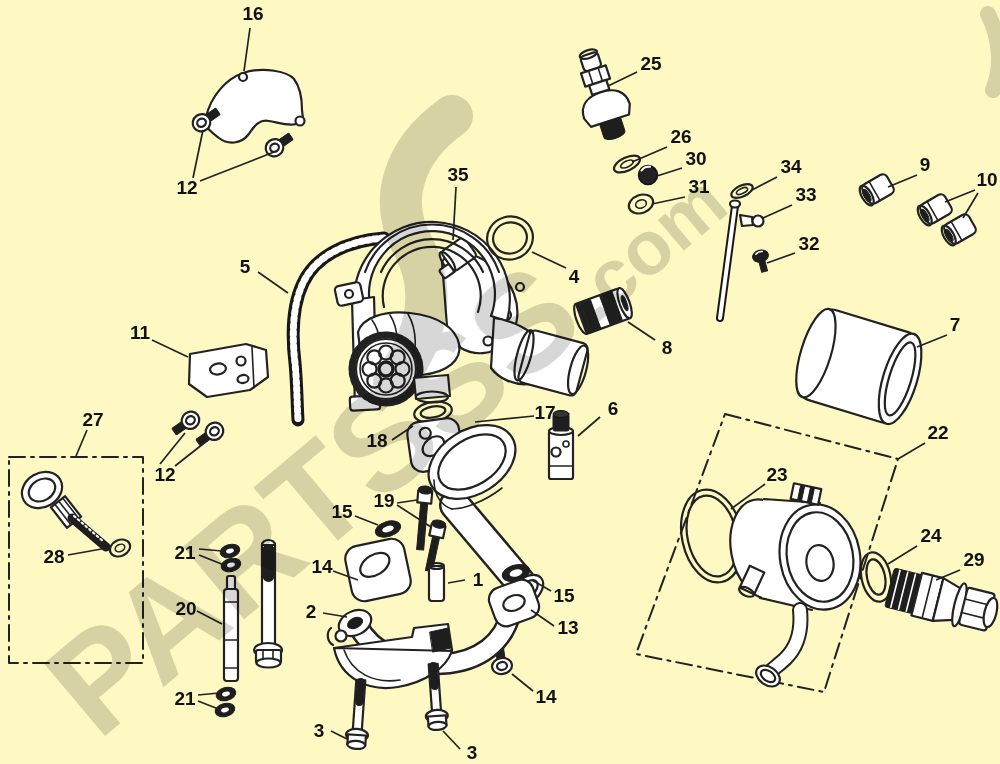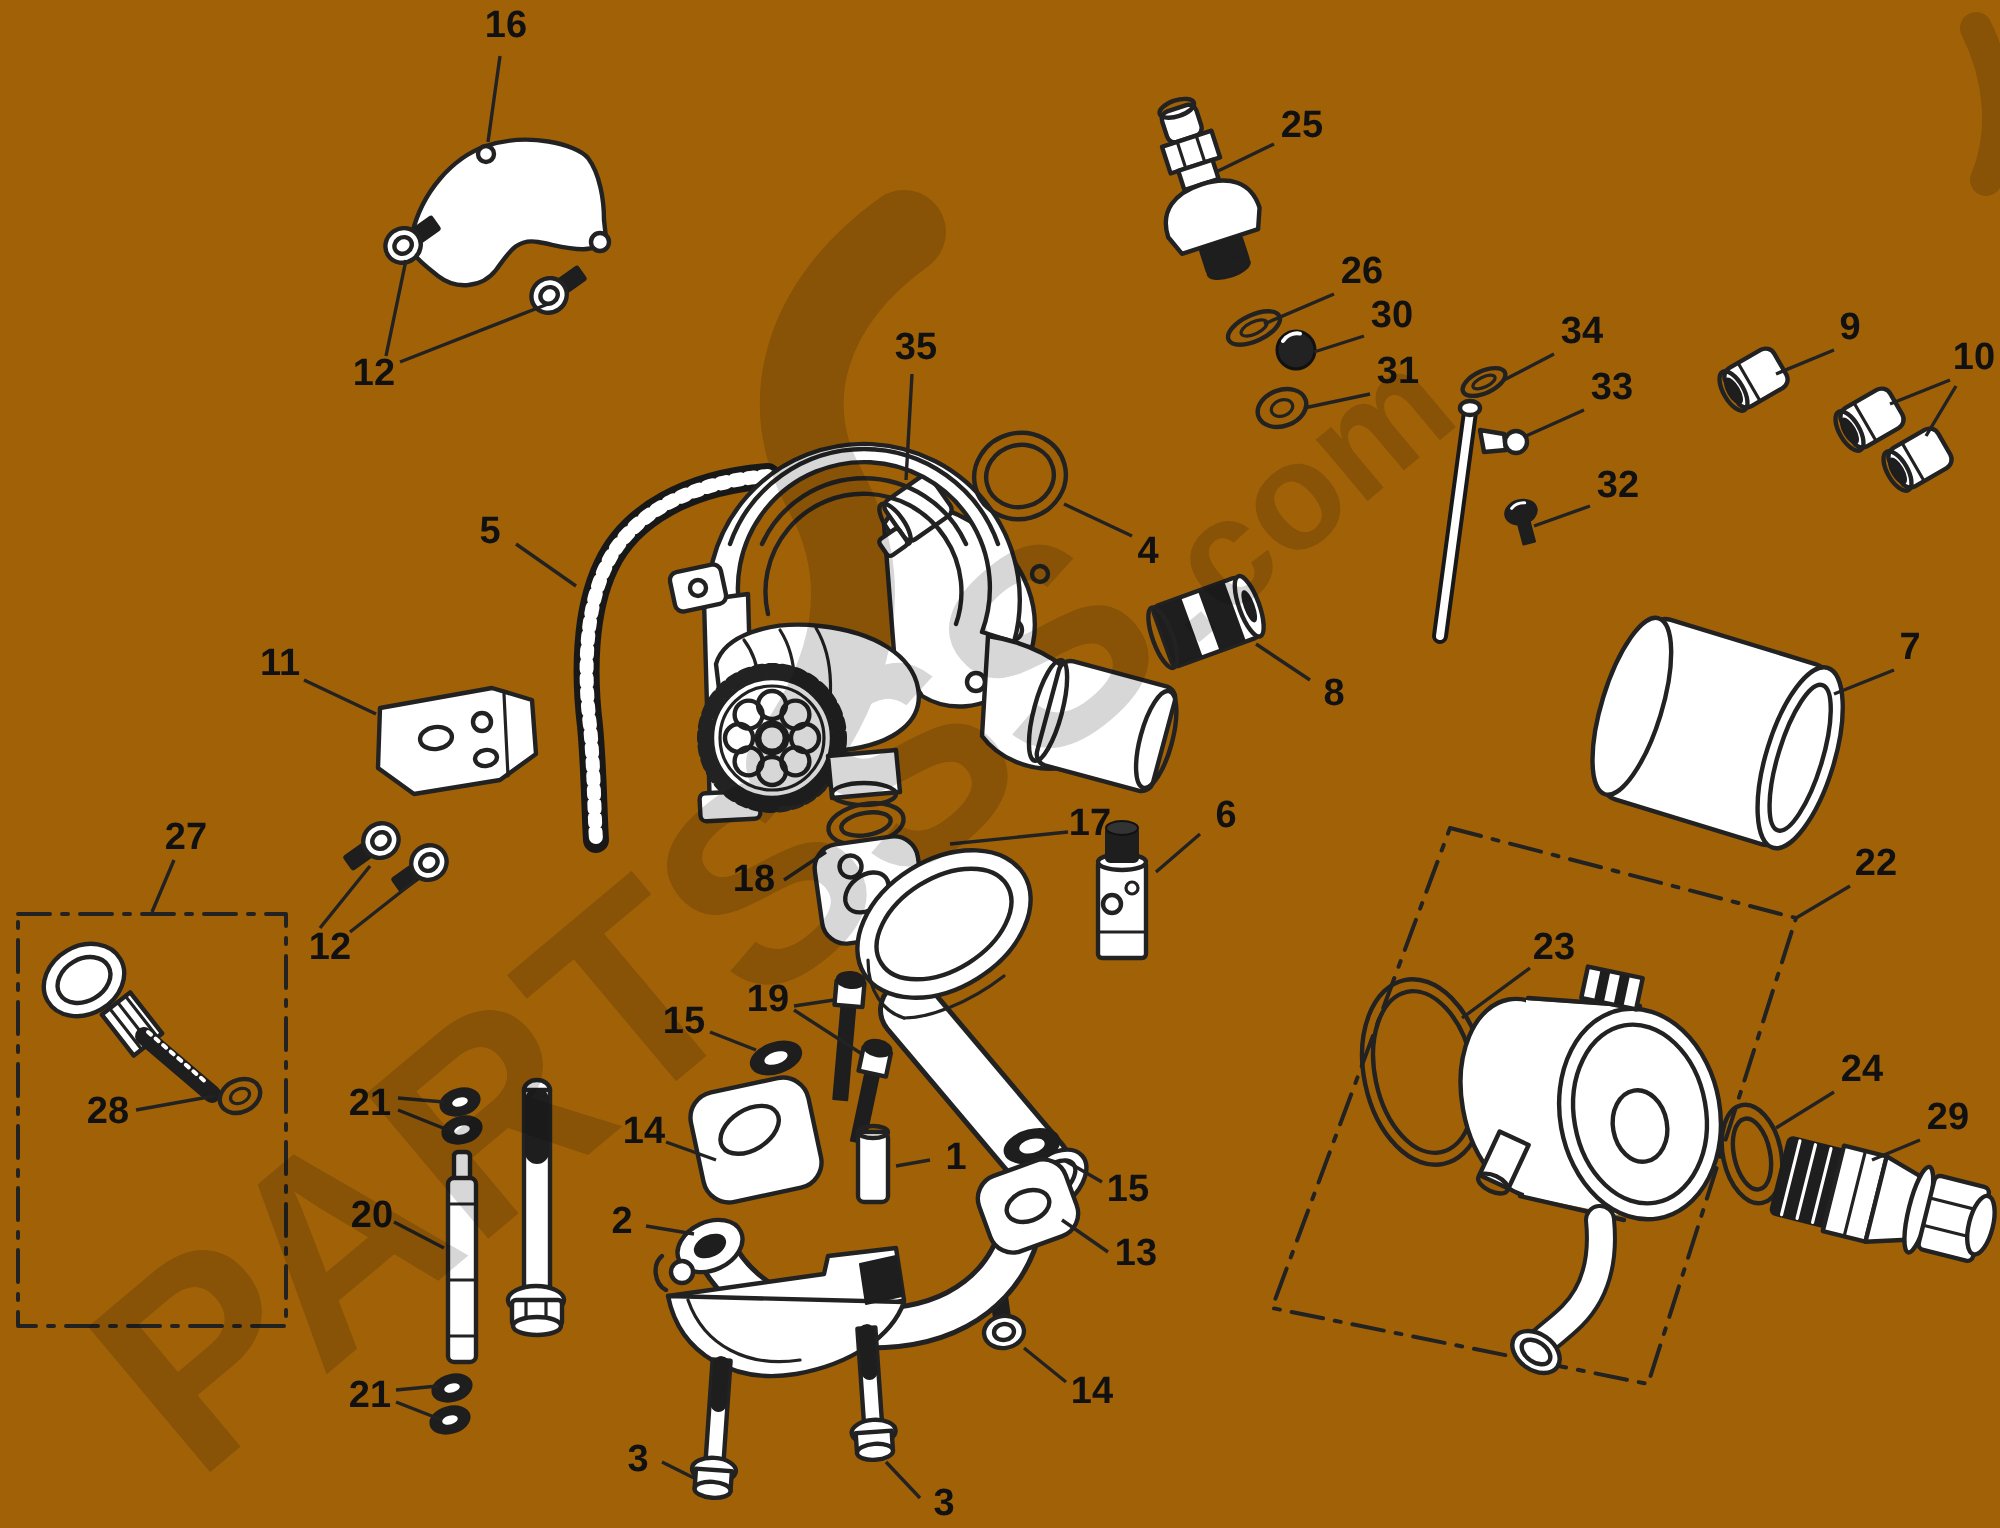--- a/index.html
+++ b/index.html
@@ -1,17 +1,17 @@
 <!DOCTYPE html>
 <html><head>
 <meta charset="utf-8">
 <style>
   html,body{margin:0;padding:0;background:#fff;}
   body{font-family:"Liberation Sans", sans-serif;}
-  .stage{position:relative;width:1000px;height:764px;background:#a16207;overflow:hidden;}
+  .stage{position:relative;width:1000px;height:764px;background:#fef9c3;overflow:hidden;}
   svg{display:block;}
   .wh{fill:#ffffff;stroke:#222222;stroke-width:2.2;}
   .ln{fill:none;stroke:#222222;stroke-width:2.2;}
   .th{fill:none;stroke:#222222;stroke-width:1.6;}
   .dk{fill:#1e1e1e;stroke:#1e1e1e;stroke-width:1;}
   #art *{stroke-linejoin:round;stroke-linecap:round;}
   .callout-label{font-family:"Liberation Sans", sans-serif;font-weight:bold;font-size:19px;fill:#111111;}
   .wm-text{font-family:"Liberation Sans", sans-serif;font-weight:bold;}
 </style>
 </head>

